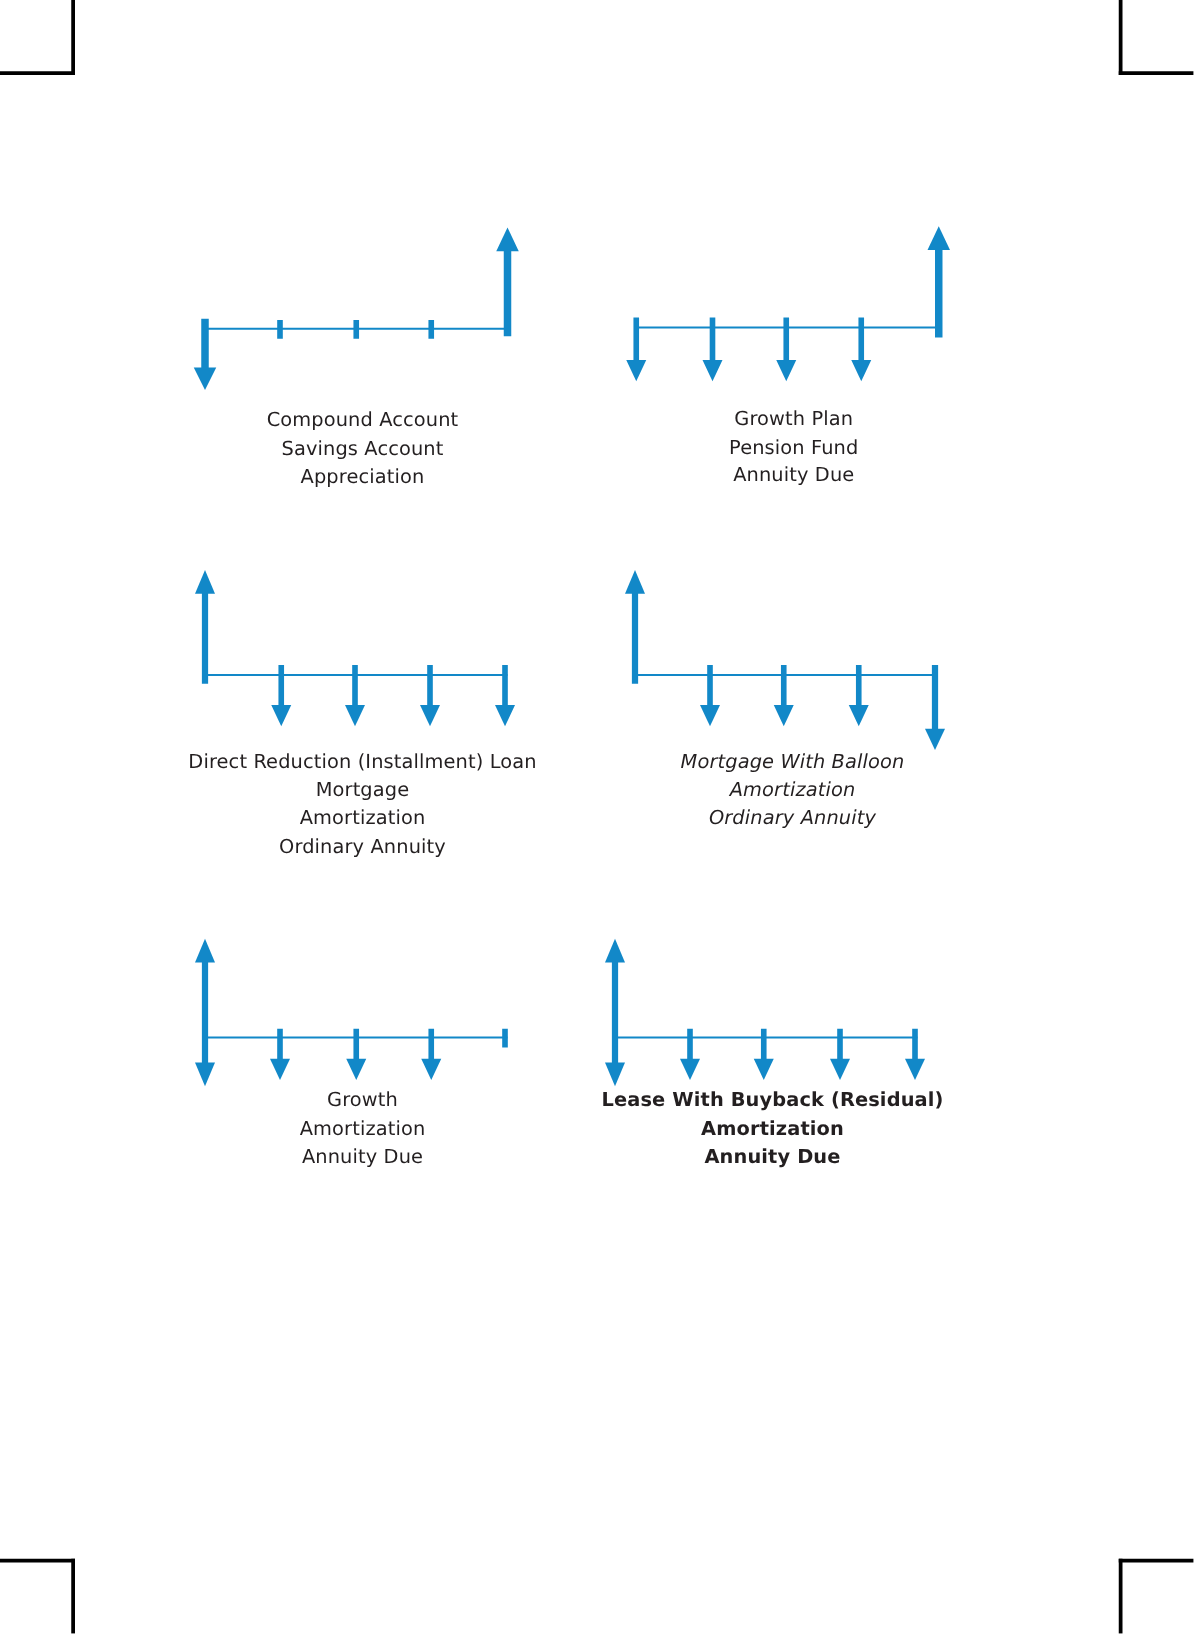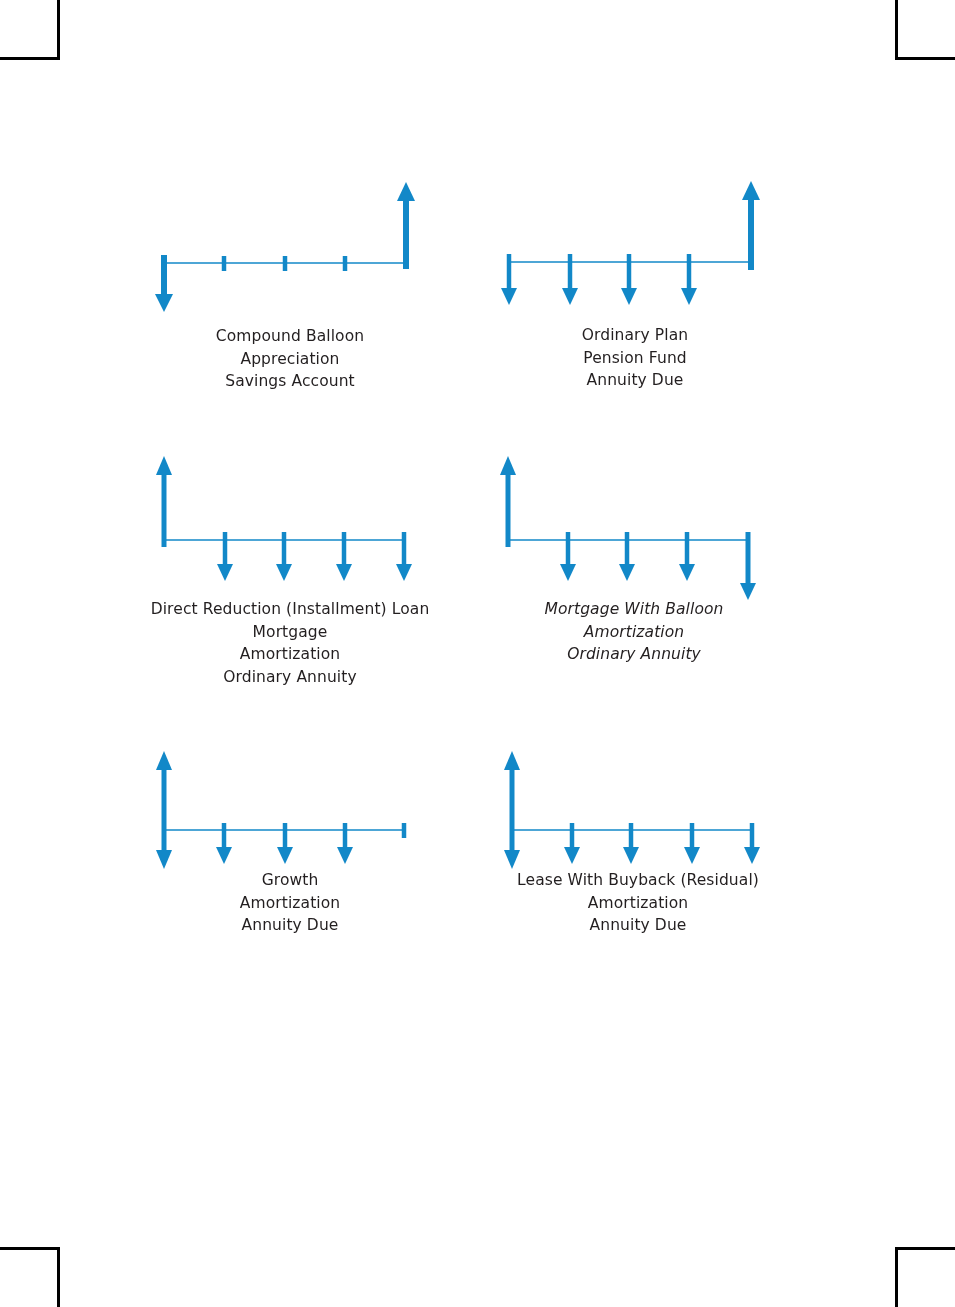--- a/index.html
+++ b/index.html
@@ -104,23 +104,23 @@
       <line x1="84" y1="86" x2="84" y2="101" stroke="#1288c8" stroke-width="4.5"></line>
       <line x1="145" y1="86" x2="145" y2="101" stroke="#1288c8" stroke-width="4.5"></line>
       <line x1="205" y1="86" x2="205" y2="101" stroke="#1288c8" stroke-width="4.5"></line>
 
       <g>
         <line x1="266" y1="99" x2="266" y2="29" stroke="#1288c8" stroke-width="6"></line>
         <polygon points="266,12 257,31 275,31" fill="#1288c8"></polygon>
       </g>
     </svg>
     <div class="caption" style="left:0px; top:155px; width:300px;">
-      <span class="line">Compound Balloon</span>
+      <span class="line">Compound Account</span>
+      <span class="line">Savings Account</span>
       <span class="line">Appreciation</span>
-      <span class="line">Savings Account</span>
     </div>
   </div>
 
   <div class="diagram" style="left:485px; top:170px;">
     <svg width="300" height="160" viewBox="0 0 300 160" xmlns="http://www.w3.org/2000/svg">
       <line x1="24" y1="92" x2="266" y2="92" stroke="#1288c8" stroke-width="1.6"></line>
       <g>
         <line x1="24" y1="84" x2="24" y2="122" stroke="#1288c8" stroke-width="4.5"></line>
         <polygon points="24,135 16,118 32,118" fill="#1288c8"></polygon>
       </g>
@@ -135,21 +135,21 @@
       <g>
         <line x1="204" y1="84" x2="204" y2="122" stroke="#1288c8" stroke-width="4.5"></line>
         <polygon points="204,135 196,118 212,118" fill="#1288c8"></polygon>
       </g>
       <g>
         <line x1="266" y1="100" x2="266" y2="28" stroke="#1288c8" stroke-width="6"></line>
         <polygon points="266,11 257,30 275,30" fill="#1288c8"></polygon>
       </g>
     </svg>
     <div class="caption" style="left:0px; top:154px; width:300px;">
-      <span class="line">Ordinary Plan</span>
+      <span class="line">Growth Plan</span>
       <span class="line">Pension Fund</span>
       <span class="line">Annuity Due</span>
     </div>
   </div>
 
   <div class="diagram" style="left:140px; top:450px;">
     <svg width="300" height="150" viewBox="0 0 300 150" xmlns="http://www.w3.org/2000/svg">
       <line x1="24" y1="90" x2="266" y2="90" stroke="#1288c8" stroke-width="1.6"></line>
       <g>
         <line x1="24" y1="97" x2="24" y2="23" stroke="#1288c8" stroke-width="5"></line>
@@ -233,21 +233,21 @@
       </g>
       <line x1="264" y1="78" x2="264" y2="93" stroke="#1288c8" stroke-width="4.5"></line>
     </svg>
     <div class="caption" style="left:0px; top:124px; width:300px;">
       <span class="line">Growth</span>
       <span class="line">Amortization</span>
       <span class="line">Annuity Due</span>
     </div>
   </div>
 
-  <div class="diagram" style="left:488px; top:745px;">
+  <div class="diagram" style="left:468px; top:745px;font-weight:bold;">
     <svg width="300" height="130" viewBox="0 0 300 130" xmlns="http://www.w3.org/2000/svg">
       <line x1="24" y1="85" x2="266" y2="85" stroke="#1288c8" stroke-width="1.6"></line>
       <g>
         <line x1="24" y1="22" x2="24" y2="108" stroke="#1288c8" stroke-width="5"></line>
         <polygon points="24,6 16,25 32,25" fill="#1288c8"></polygon>
         <polygon points="24,124 16,105 32,105" fill="#1288c8"></polygon>
       </g>
       <g>
         <line x1="84" y1="78" x2="84" y2="106" stroke="#1288c8" stroke-width="4.5"></line>
         <polygon points="84,119 76,102 92,102" fill="#1288c8"></polygon>

